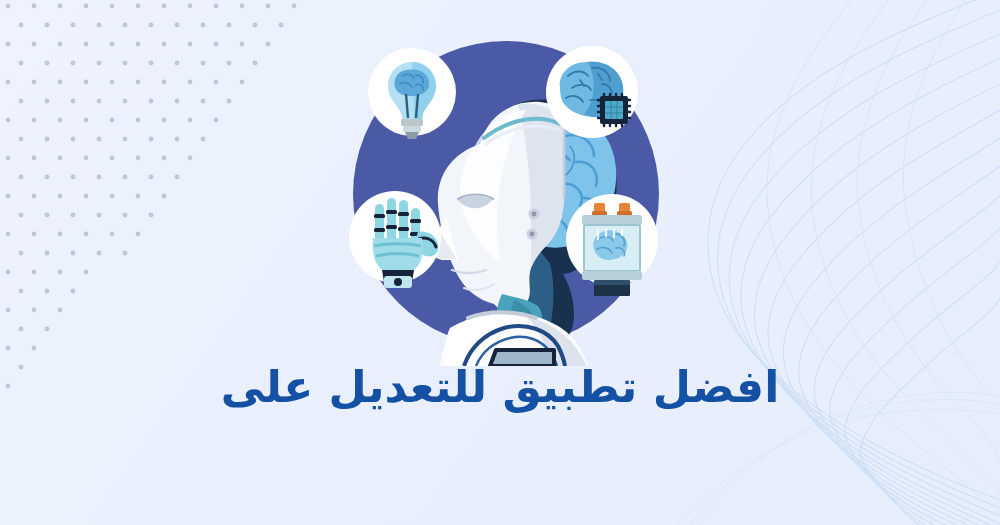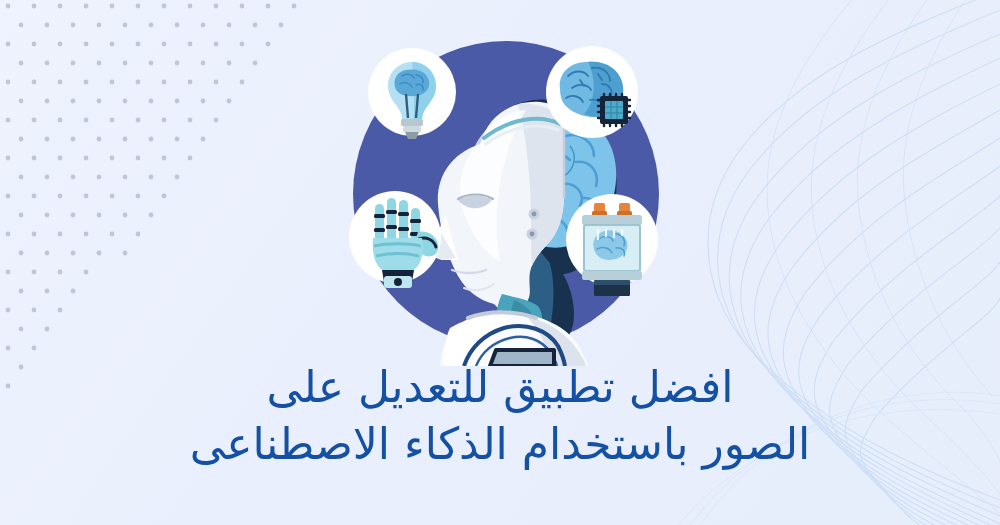--- a/index.html
+++ b/index.html
@@ -41,21 +41,21 @@
     left: 0;
     top: 358px;
     width: 1000px;
     z-index: 4;
     text-align: center;
     direction: rtl;
   }
   .headline-line {
     display: block;
     color: #1450a4;
-    font-weight: normal;
+    font-weight: bold;
     font-size: 44px;
     line-height: 57px;
     letter-spacing: -0.5px;
     white-space: nowrap;
   }
 </style>
 </head>
 <body>
 
 <div id="banner">
@@ -458,16 +458,15 @@
       </g>
 
       <rect x="264" y="253" width="60" height="9" rx="2" fill="#b7cfd8"></rect>
       <rect x="276" y="262" width="36" height="16" rx="1.5" fill="#1d3247"></rect>
       <rect x="276" y="262" width="36" height="5" rx="1.5" fill="#2e4f6b"></rect>
     </g>
   </svg>
 
   <div id="headline">
     <span class="headline-line">افضل تطبيق للتعديل على</span>
-    <span class="headline-line">الصور باستخدام الذكاء الاصطناعى</span>
   </div>
 
 </div>
 
 </body></html>

